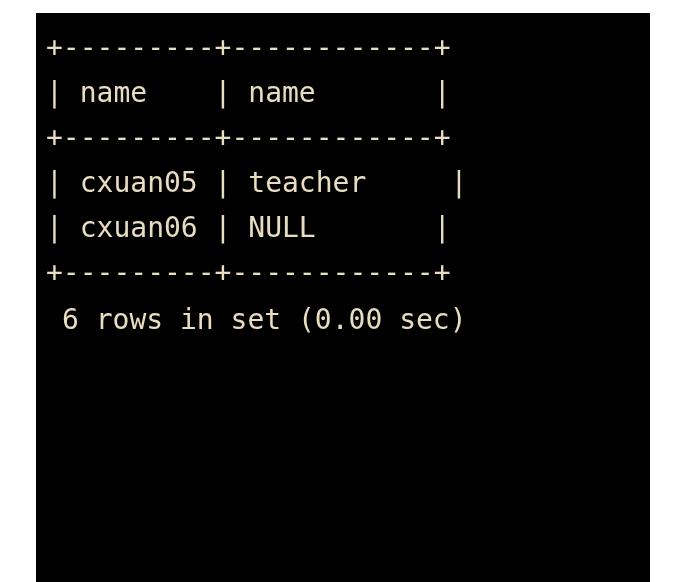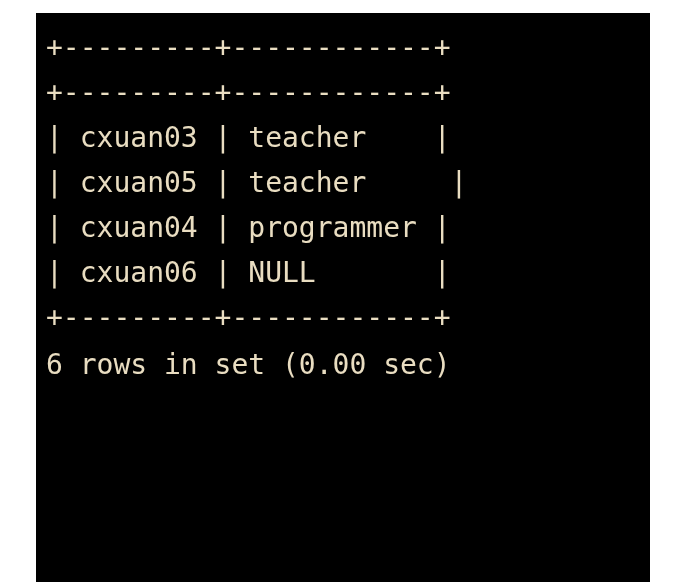--- a/index.html
+++ b/index.html
@@ -47,41 +47,41 @@
     padding-left: 10px;
     margin: 0;
   }
 
   .rule-line {
     letter-spacing: 0px;
   }
 
   .footer-line {
     margin-top: 2px;
+    margin-left: 16px;
   }
 </style>
 </head>
 <body>
 
 <div id="page">
 
   <div id="terminal">
 
     <span class="term-line rule-line">+---------+------------+</span>
 
+    <span class="term-line">| name    | name       |</span>
 
     <span class="term-line rule-line">+---------+------------+</span>
 
 
-    <span class="term-line">| cxuan03 | teacher    |</span>
 
 
     <span class="term-line">| cxuan05 | teacher     |</span>
 
-    <span class="term-line">| cxuan04 | programmer |</span>
 
     <span class="term-line">| cxuan06 | NULL       |</span>
 
     <span class="term-line rule-line">+---------+------------+</span>
 
     <span class="term-line footer-line">6 rows in set (0.00 sec)</span>
 
   </div>
 </div>
 

